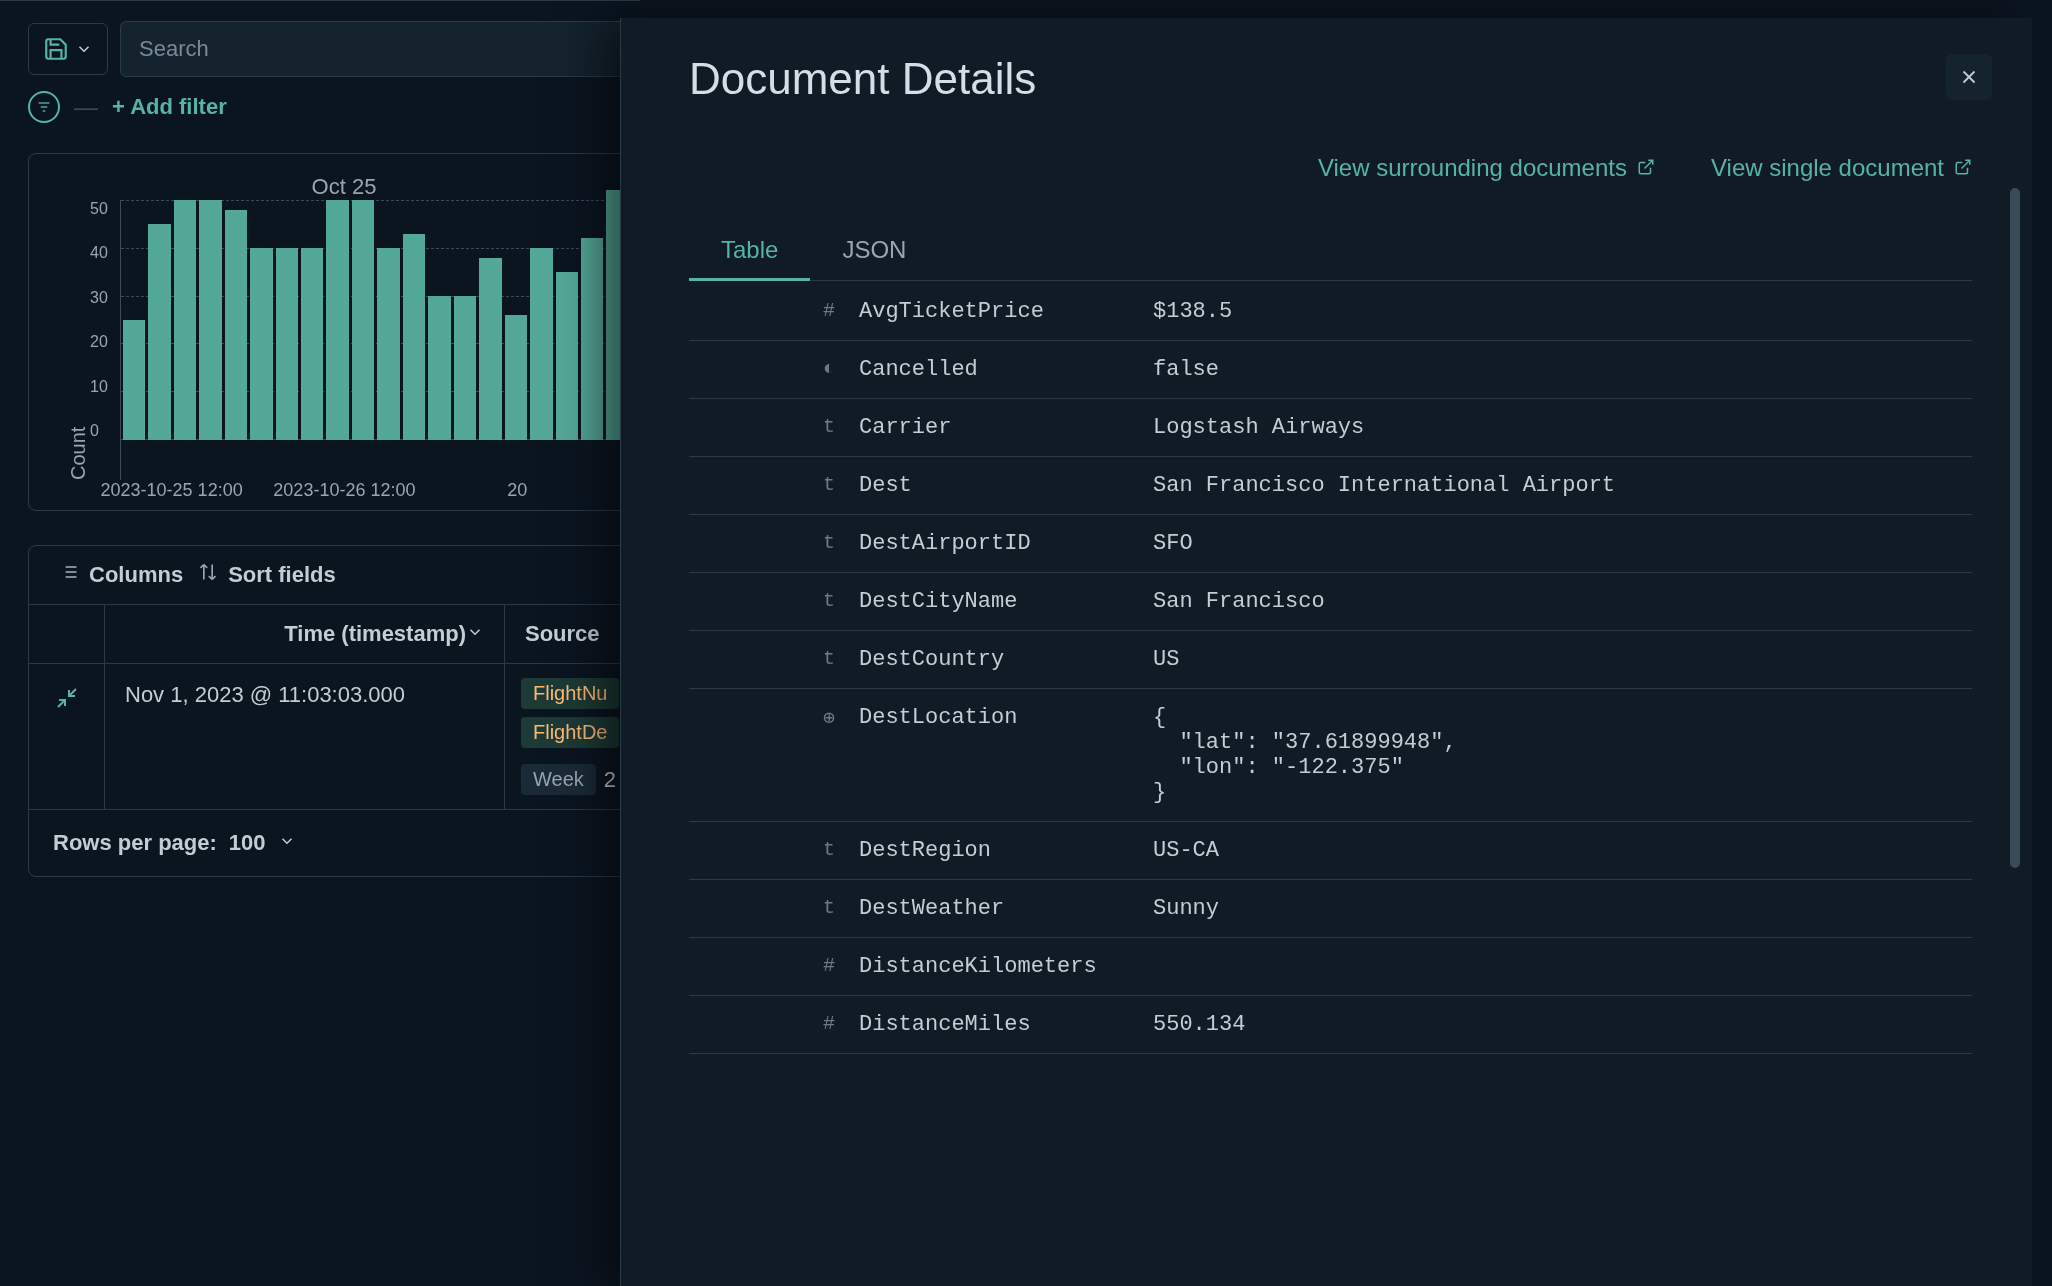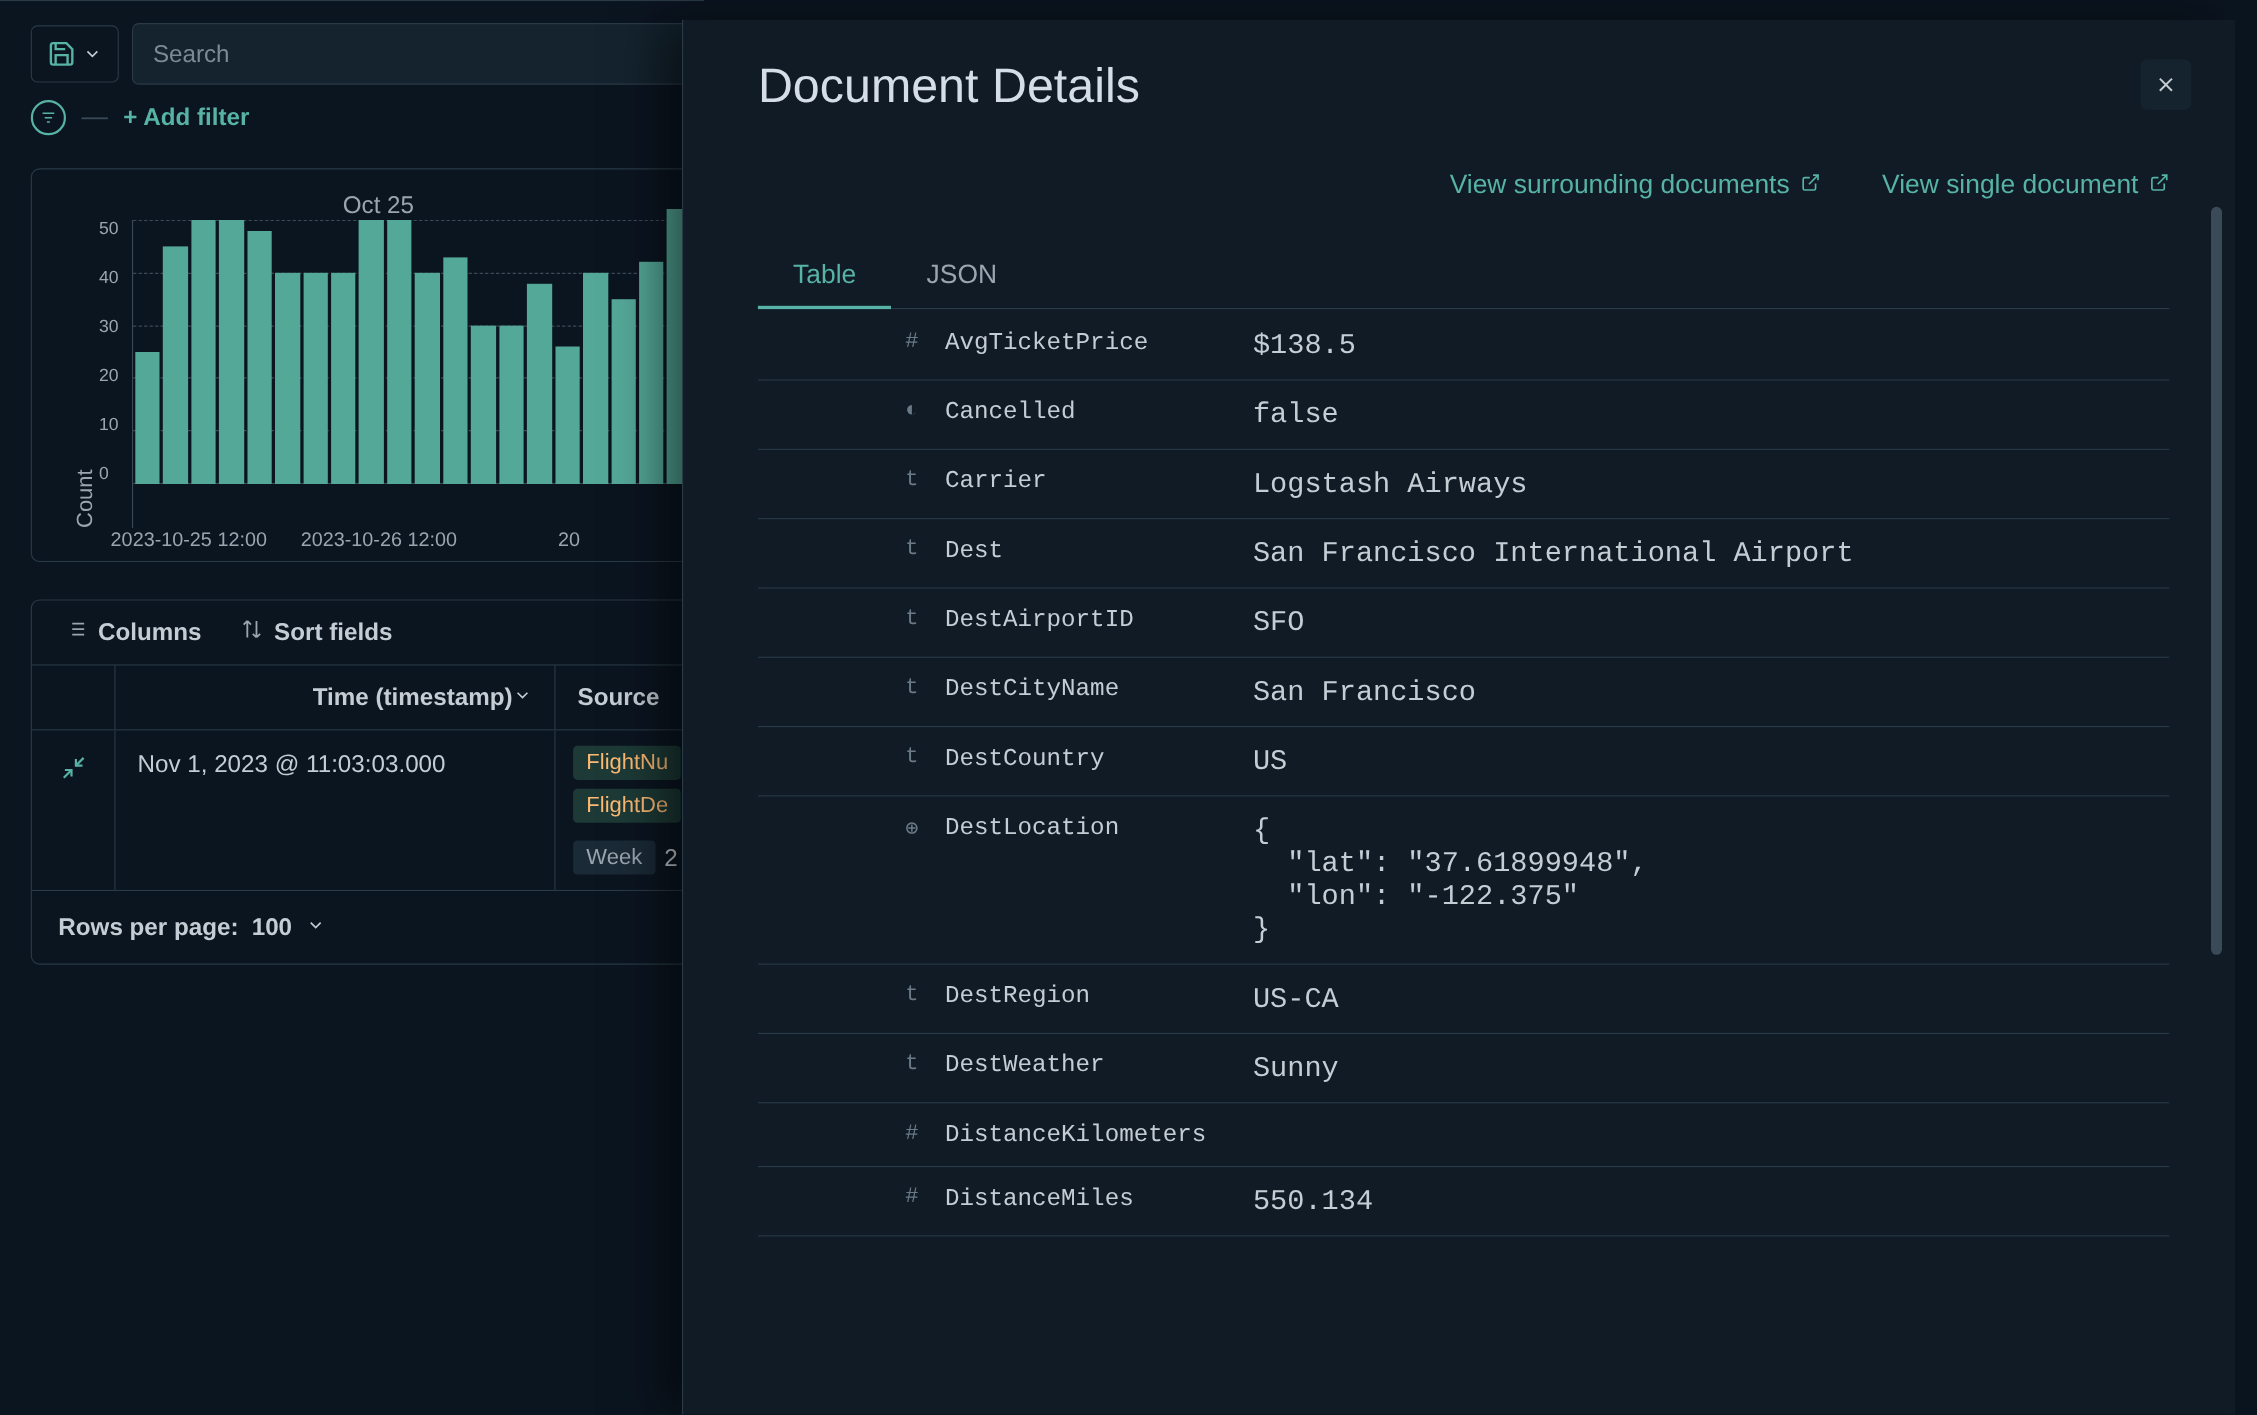--- a/index.html
+++ b/index.html
@@ -137,21 +137,21 @@
   font-size: 18px;
 }
 .x-tick { position: absolute; transform: translateX(-50%); white-space: nowrap; }
 .table-panel {
   border: 1px solid #2a3a47;
   border-radius: 8px;
   margin-top: 34px;
 }
 .table-controls {
   display: flex;
-  gap: 36px;
+  gap: 15px;
   padding: 16px 30px;
   align-items: center;
 }
 .ctrl {
   display: flex; align-items: center; gap: 10px;
   color: #c5cdd4; font-weight: 600;
 }
 .ctrl-icon { color: #9aa5af; }
 .table-header {
   display: flex;
@@ -290,23 +290,24 @@
 }
 .doc-key {
   width: 280px;
   font-family: "Courier New", monospace;
   font-size: 22px;
   color: #c5cdd4;
 }
 .doc-val {
   flex: 1;
   font-family: "Courier New", monospace;
-  font-size: 26px;
+  font-size: 22px;
   color: #c5cdd4;
   white-space: pre;
+  margin-left: 14px;
 }
 .type-icon {
   display: inline-block;
   width: 20px;
   text-align: center;
 }
 </style>
 </head>
 <body>
 

